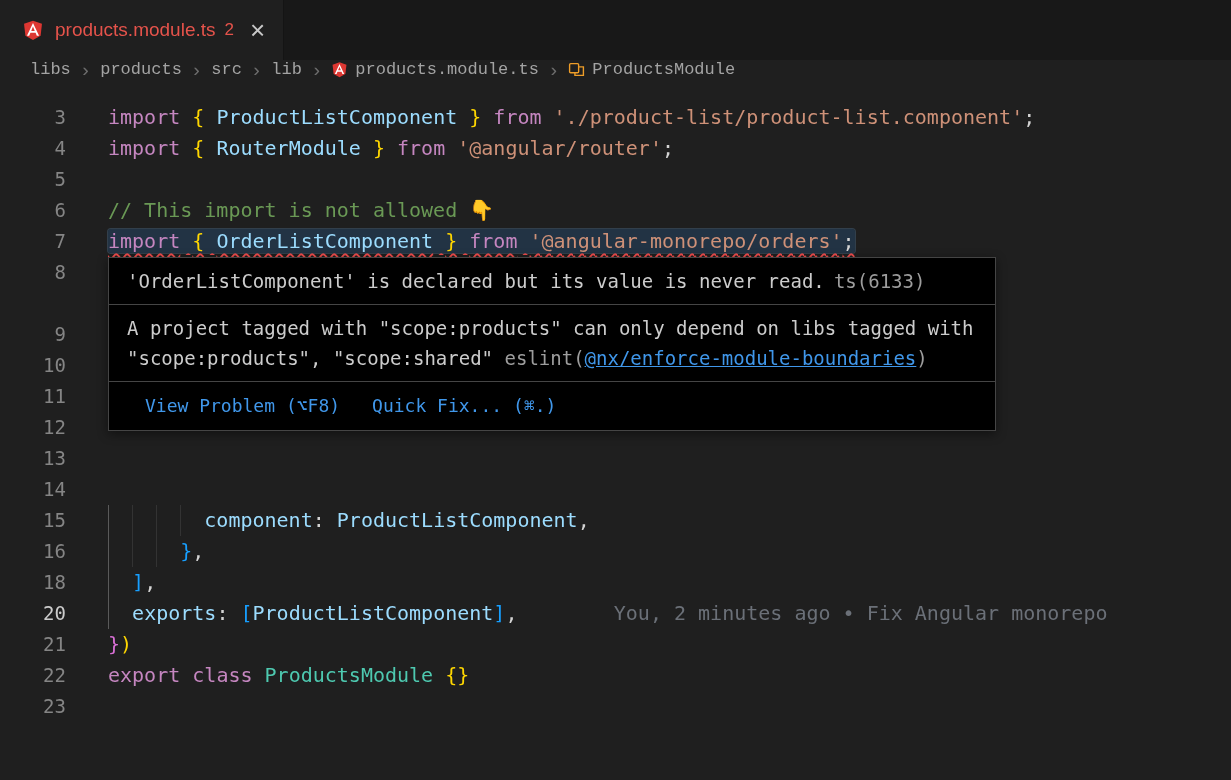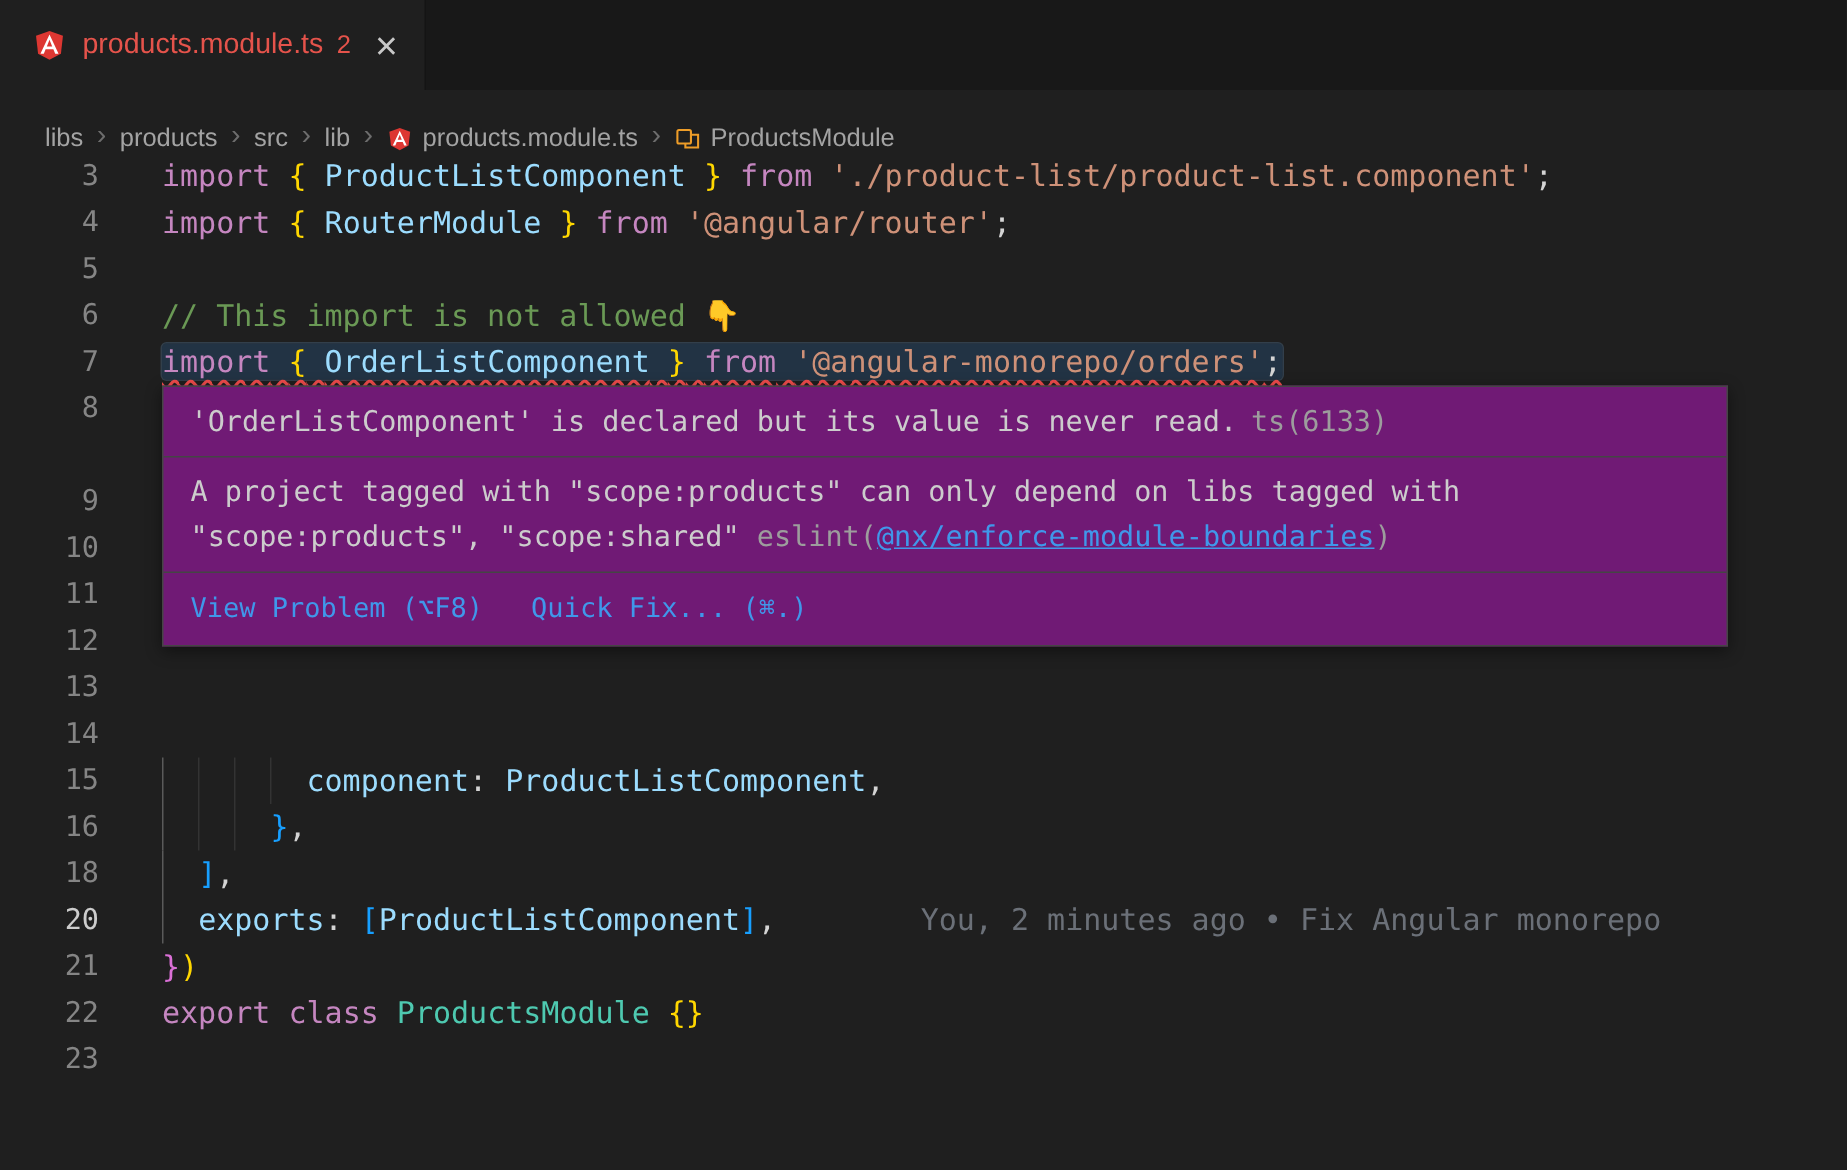--- a/index.html
+++ b/index.html
@@ -18,22 +18,22 @@
     padding:0 18px 0 22px; cursor:pointer; border-right:1px solid #141414;
   }
   .tab-icon { width:22px; height:22px; display:inline-flex; margin-right:11px; }
   .tab-icon svg { width:22px; height:22px; }
   .tab-title { color:#e5534b; font-size:19px; }
   .tab-badge { color:#e5534b; font-size:17px; margin-left:9px; }
   .tab-close { color:#c8c8c8; font-size:26px; line-height:20px; margin-left:16px; cursor:pointer; }
 
   
   .breadcrumb-bar {
-    height:42px; background:#1f1f1f; display:flex; align-items:flex-end;
-    padding-left:30px; font-size:17px; color:#a3a3a3;
+    height:42px; background:#1f1f1f; display:flex; align-items:flex-start;
+    padding-left:30px; font-size:17px; color:#a3a3a3;font-family:Liberation Mono, monospace;
   }
   .crumb { display:inline-flex; align-items:center; cursor:pointer; }
   .crumb-sep { color:#6d6d6d; margin:0 9px; font-size:19px; }
   .crumb-icon { display:inline-flex; margin-right:7px; }
   .crumb-icon svg { width:17px; height:17px; }
 
   
   .editor { position:relative; background:#1f1f1f; }
   .code-line {
     display:flex; height:31px;
@@ -69,32 +69,32 @@
     border-radius:3px;
     text-decoration:underline wavy #f14c4c;
     text-decoration-thickness:1.5px;
     text-underline-offset:5px;
     text-decoration-skip-ink:none;
   }
   .blame { color:#6b7078; padding-left:8ch; }
 
   
   .hover-popup {
-    position:absolute; left:108px; top:155px; width:1044px; z-index:10;
-    background:#701a75; border:1px solid #454545;
+    position:absolute; left:108px; top:155px; width:888px; z-index:10;
+    background:#000000; border:1px solid #454545;
     box-shadow:0 3px 10px rgba(0,0,0,0.45);
     font-family:"DejaVu Sans Mono","DejaVu Sans", monospace;
     font-size:19px; line-height:30px; color:#cccccc;
   }
   .hover-section { padding:8px 18px; border-bottom:1px solid #454545; white-space:pre-wrap; }
   .dim { color:#9d9d9d; }
   .code-ref { margin-left:0.8ch; }
   .rule-link { color:#4097ea; text-decoration:underline; cursor:pointer; }
   .mod-kw { color:#4ec9b0; margin-right:0.62ch; }
-  .hover-status { display:flex; gap:32px; padding:9px 18px; font-size:18px; }
+  .hover-status { display:flex; gap:32px; padding:9px 36px; font-size:18px; }
   .hover-link { color:#4097ea; cursor:pointer; }
 </style>
 </head>
 <body>
 
 <div class="tab-bar">
   <div class="tab">
     <span class="tab-icon">
         <svg viewBox="0 0 24 24">
           <polygon points="12,1.8 21.8,5.3 20.3,18.4 12,22.8 3.7,18.4 2.2,5.3" fill="#dd3732"></polygon>

